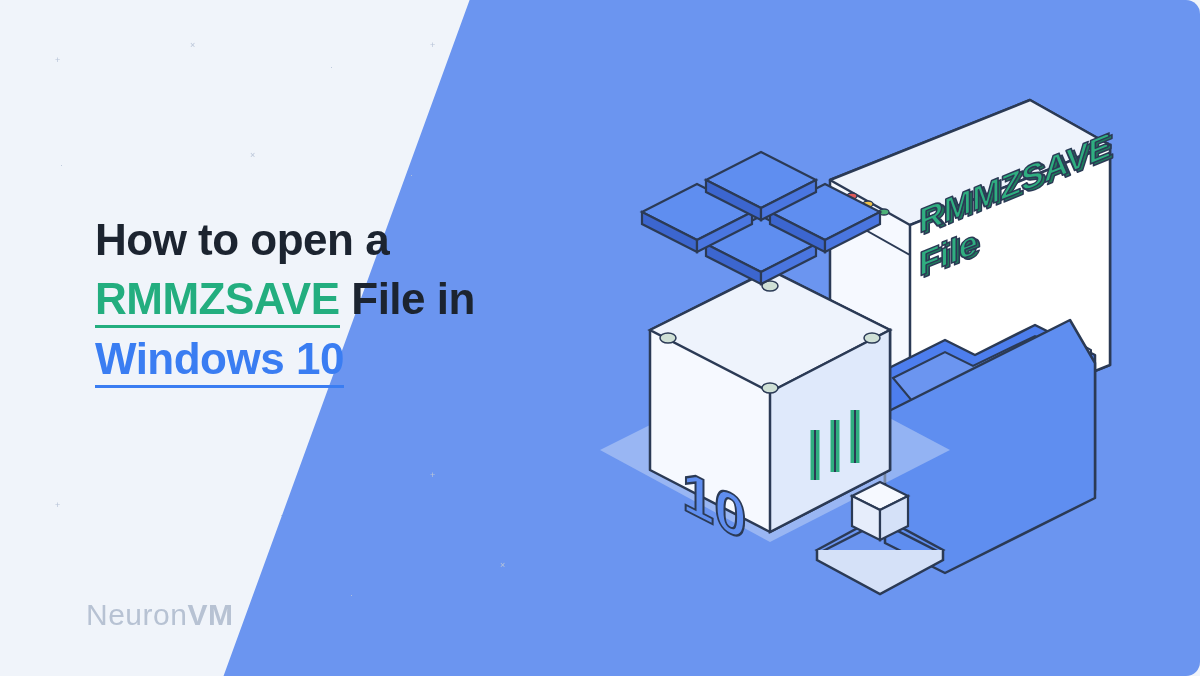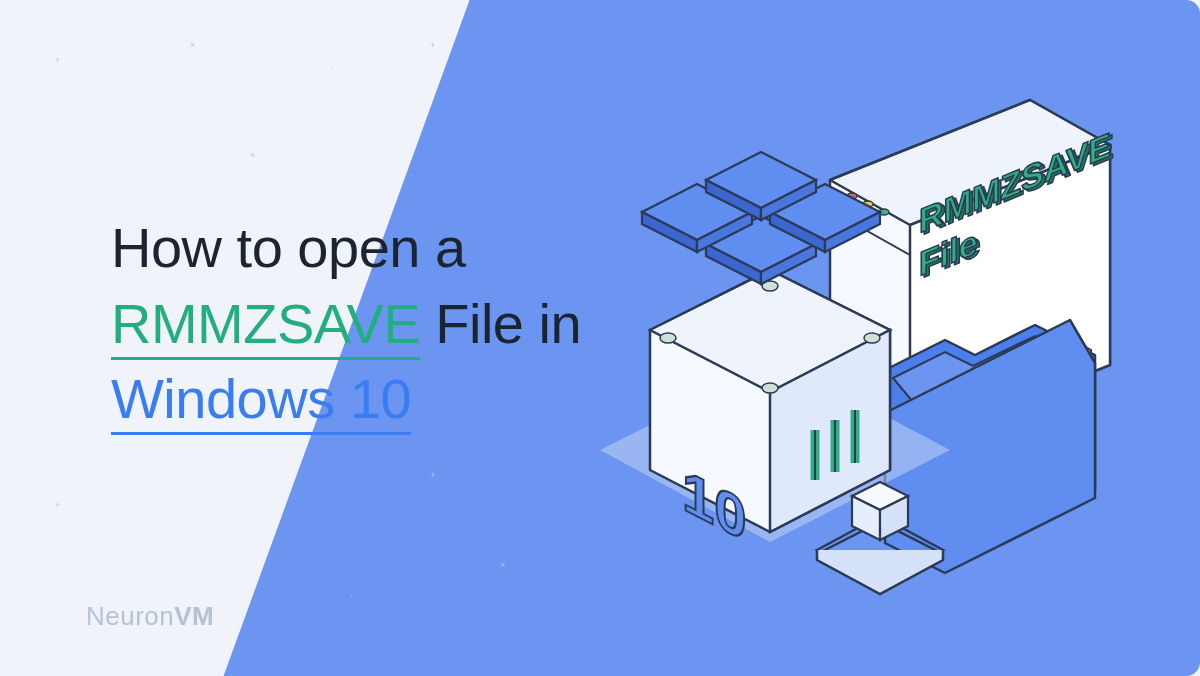--- a/index.html
+++ b/index.html
@@ -36,44 +36,43 @@
     position: absolute;
     font-size: 9px;
     color: #b9c5d8;
     user-select: none;
   }
   .headline {
     position: absolute;
     left: 95px;
     top: 210px;
     width: 480px;
-    font-weight: 400;
-    font-size: 56px;
+    font-weight: 700;
+    font-size: 44px;
     line-height: 1.35;
     color: #1c2430;
     letter-spacing: -0.5px;
-    margin-left: 16px;
   }
   .headline .accent-green {
     color: #23ae7f;
     border-bottom: 3px solid #23ae7f;
     padding-bottom: 2px;
   }
   .headline .accent-blue {
     color: #3a7df2;
     border-bottom: 3px solid #3a7df2;
     padding-bottom: 2px;
   }
 
   .logo {
     position: absolute;
     left: 86px;
     bottom: 44px;
     color: #b7c2d3;
-    font-size: 26px;
+    font-size: 30px;
     font-weight: 400;
     letter-spacing: 0.5px;
   }
   .logo .bold { font-weight: 700; }
 
   .illus {
     position: absolute;
     right: 70px;
     top: 80px;
     width: 560px;

